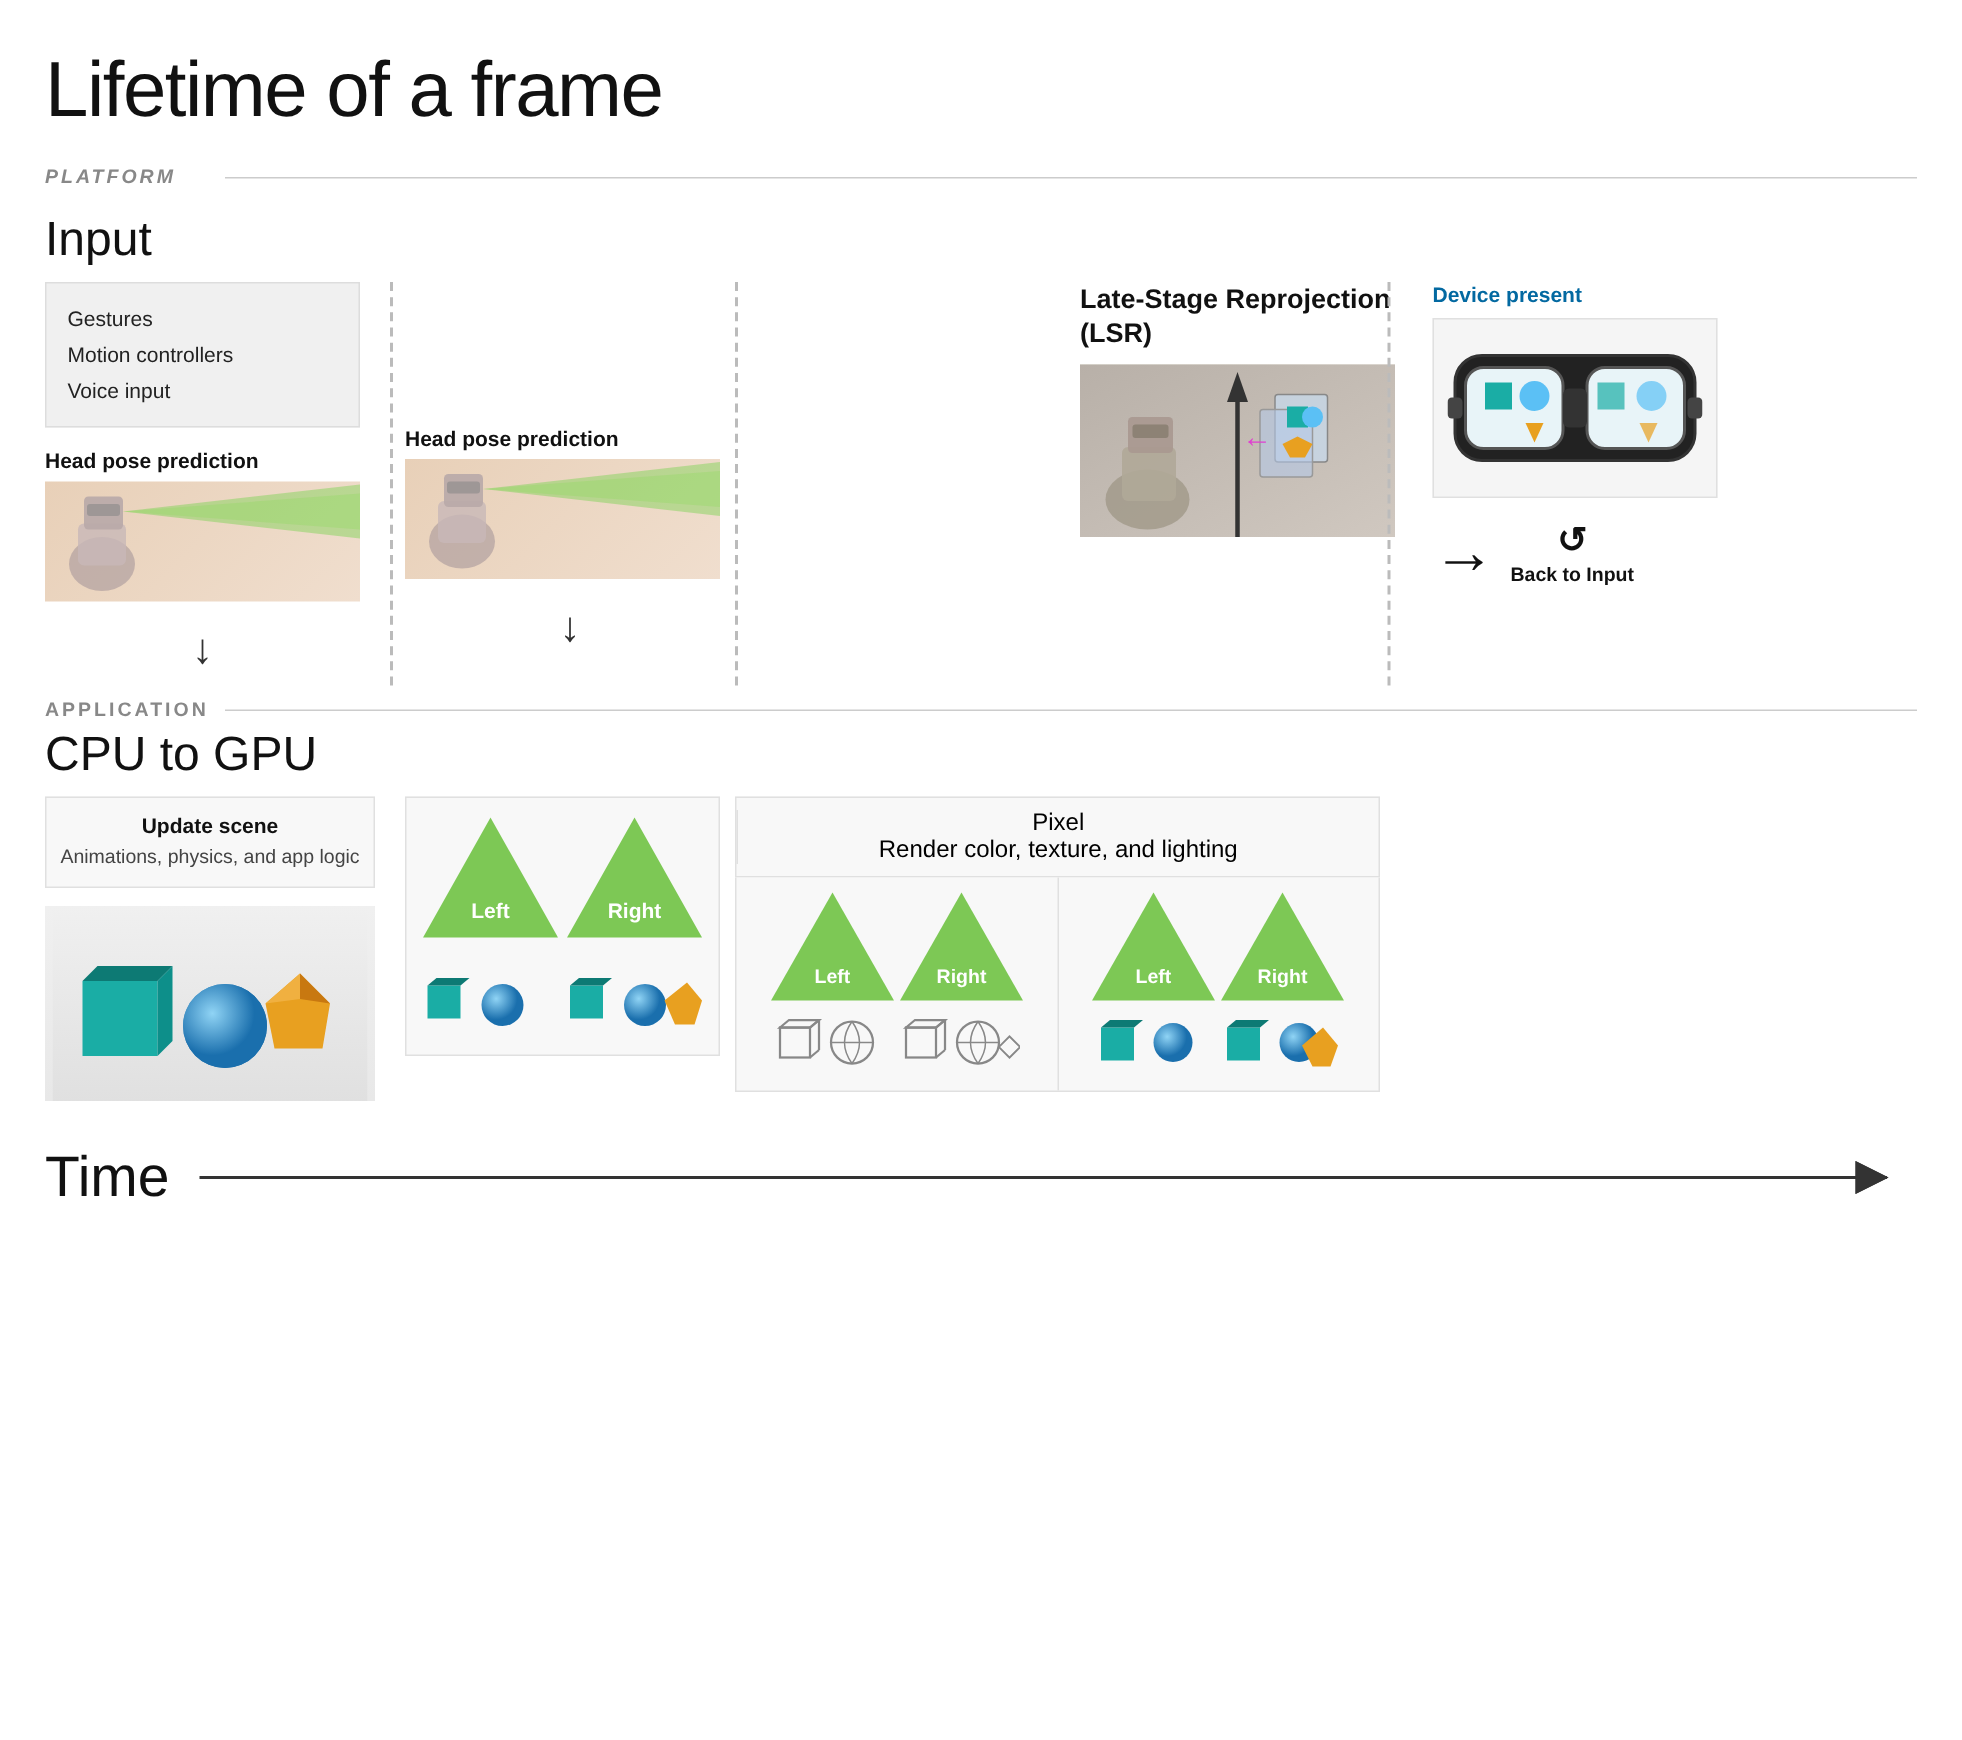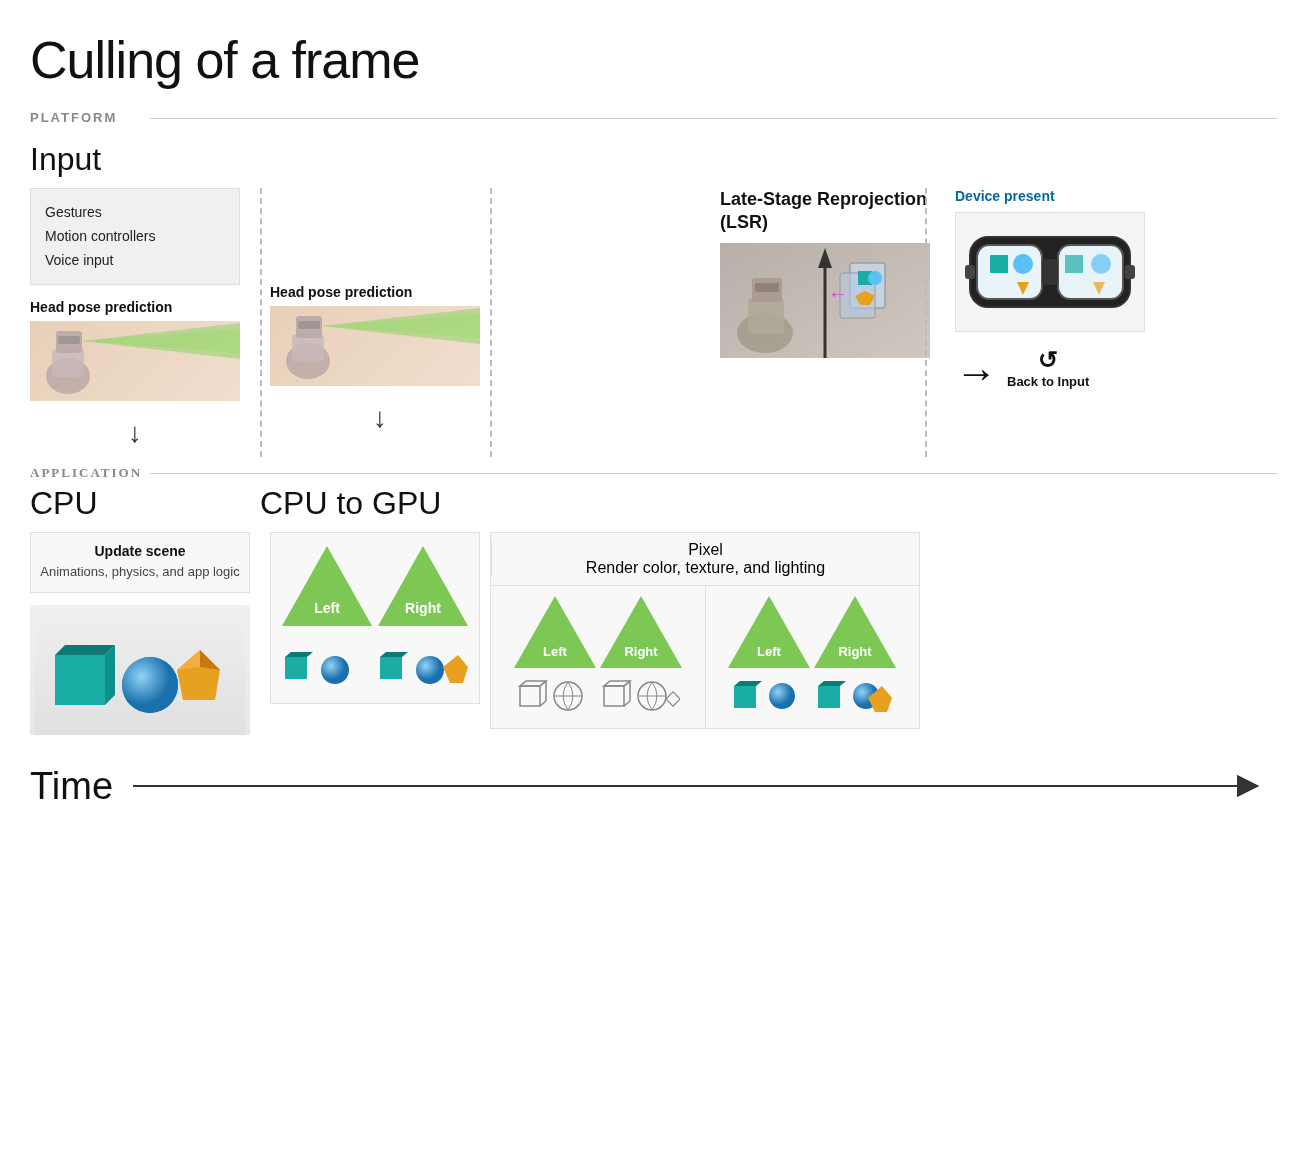--- a/index.html
+++ b/index.html
@@ -32,22 +32,22 @@
     .section-label::after {
       content: '';
       display: block;
       position: absolute;
       right: 0; top: 50%;
       width: calc(100% - 120px);
       height: 1px;
       background: #ccc;
     }
 
-    .platform-label { margin-bottom: 16px; }
-    .application-label { margin-top: 0; margin-bottom: 4px; font-family: Liberation Serif, serif; }
+    .platform-label { margin-bottom: 16px; font-style: italic; }
+    .application-label { margin-top: 0; margin-bottom: 4px; }
 
     .input-label {
       font-size: 32px;
       font-weight: 300;
       color: #111;
       margin: 6px 0 10px 0;
     }
 
     .dashed-divider {
       position: absolute;
@@ -273,21 +273,21 @@
     .vert-section {
       display: flex;
       flex-direction: column;
     }
   </style>
 </head>
 <body>
 
 <div class="page-inner">
 
-  <h1 class="main-title">Culling of a frame</h1>
+  <h1 class="main-title">Lifetime of a frame</h1>
 
   <div class="section-label platform-label" style="width:100%; position:relative;">PLATFORM</div>
 
   <div class="input-label">Input</div>
 
   <div class="plat-area relative-wrapper">
 
     <div class="dashed-divider" style="left:230px; top:0; height:100%;"></div>
     <div class="dashed-divider" style="left:460px; top:0; height:100%;"></div>
     <div class="dashed-divider" style="left:895px; top:0; height:100%;"></div>
@@ -406,23 +406,20 @@
           <div style="font-size:24px;">↺</div>
           <div style="font-size:13px; font-weight:700; text-align:center; line-height:1.2;">Back to Input</div>
         </div>
       </div>
     </div>
   </div>
 
   <div class="section-label application-label" style="width:100%; position:relative; margin-top:8px;">APPLICATION</div>
 
   <div class="col-label-row">
-    <div class="col-label-cpu">
-      <div class="section-col-label">CPU</div>
-    </div>
     <div class="col-label-cpu-gpu">
       <div class="section-col-label">CPU to GPU</div>
     </div>
   </div>
 
   <div class="app-section-wrapper relative-wrapper">
 
     <div class="col-app-1 vert-section">
 
       <div class="stage-card" style="text-align:center;">

